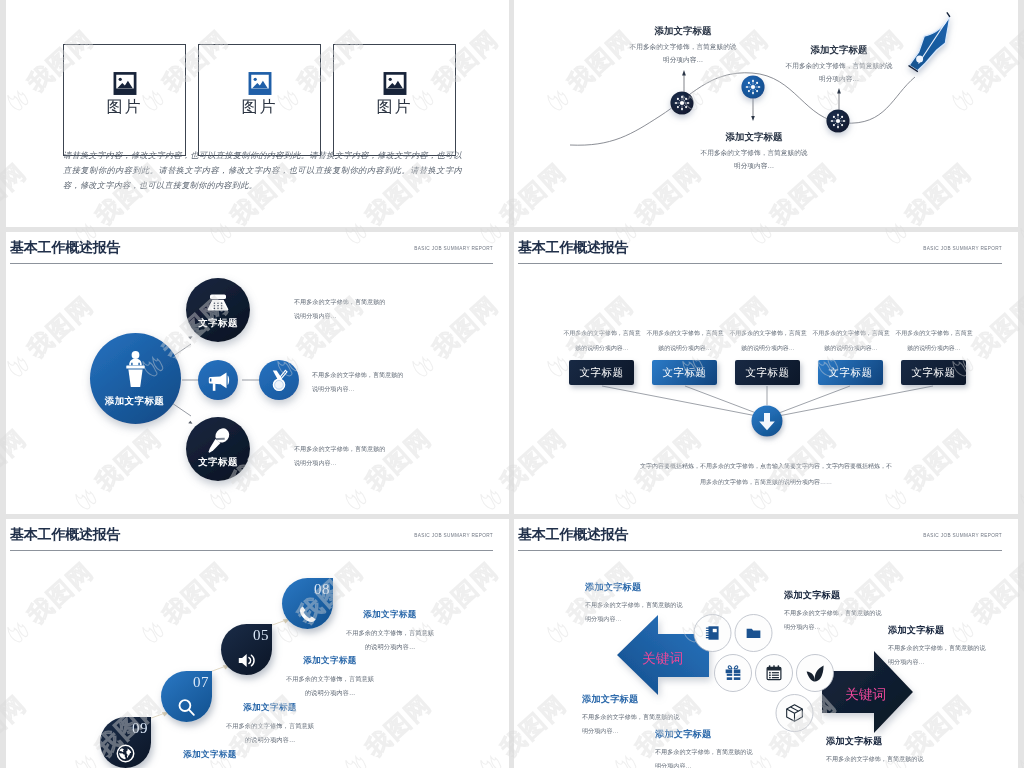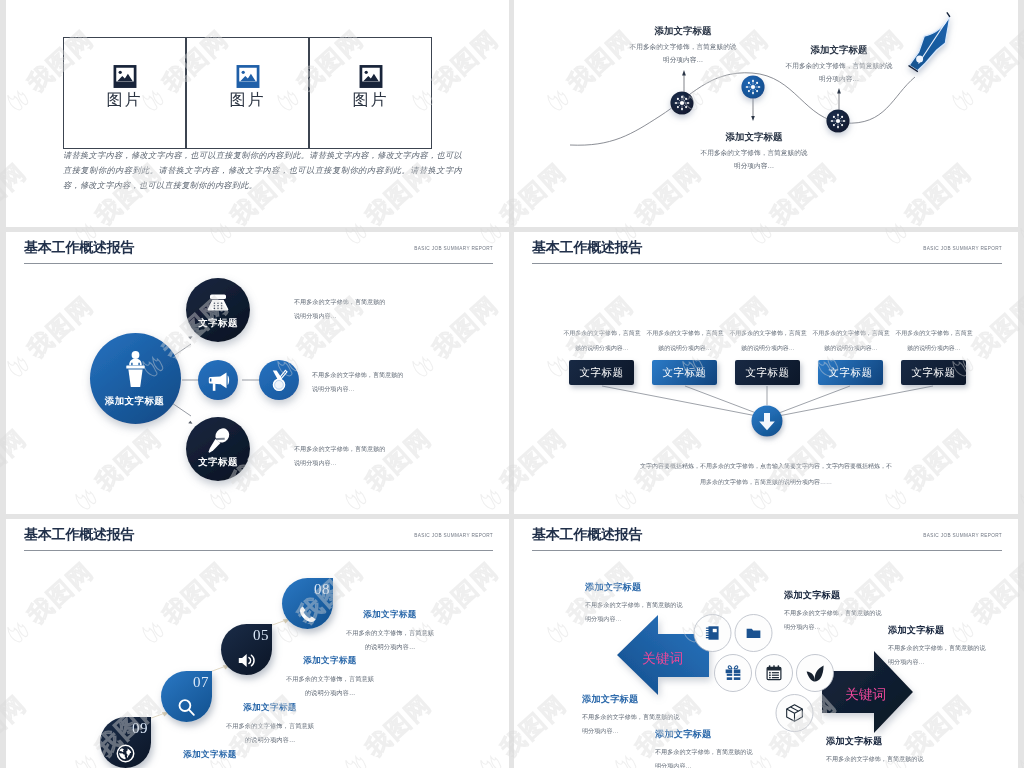--- a/index.html
+++ b/index.html
@@ -8,36 +8,36 @@
   #wm{position:absolute;left:0;top:0;width:1024px;height:768px;pointer-events:none;z-index:3;opacity:.42;}
   .slide{position:absolute;background:#fff;overflow:hidden;}
   .s1{left:6px;top:0px;width:503px;height:227px;}
   .s2{left:514px;top:0px;width:504px;height:227px;}
   .s3{left:6px;top:232px;width:503px;height:282px;}
   .s4{left:514px;top:232px;width:504px;height:282px;}
   .s5{left:6px;top:519px;width:503px;height:249px;}
   .s6{left:514px;top:519px;width:504px;height:249px;}
 
   
-  .ph-row{position:absolute;left:57px;top:37px;display:flex;}
+  .ph-row{position:absolute;left:57px;top:44px;display:flex;gap:12px;}
   .ph-box{width:121px;height:110px;border:1.6px solid #3c4450;display:flex;flex-direction:column;
           align-items:center;justify-content:center;background:#fff;position:relative;}
   .ph-ico{width:25px;height:25px;position:absolute;left:50%;top:26px;transform:translateX(-50%);line-height:0;}
   .ph-label{font-size:16px;color:#2b3442;position:absolute;left:0;right:0;top:54px;text-align:center;letter-spacing:2px;line-height:16px;}
   .s1-para{position:absolute;left:57px;top:148px;width:399px;font-size:8.2px;line-height:15.2px;
            color:#5f6874;text-align:justify;letter-spacing:.25px;font-style:italic;}
 
   
   .s2-svg{position:absolute;left:0;top:0;}
   .cap{position:absolute;text-align:center;}
   .cap .ttl{font-size:9.5px;font-weight:bold;color:#2b3647;letter-spacing:0px;line-height:11px;}
   .cap .bdy{font-size:6.7px;color:#5f6874;line-height:12.5px;letter-spacing:0px;margin-top:5px;}
 
   
-  .hdr{position:absolute;left:18px;top:7px;right:16px;height:27px;}
+  .hdr{position:absolute;left:4px;top:7px;right:16px;height:27px;}
   .hdr .h-cn{position:absolute;left:0;top:0;font-size:14px;font-weight:bold;color:#21304a;letter-spacing:-0.2px;}
   .hdr .h-en{position:absolute;right:0;top:7px;font-size:4.7px;color:#6f7682;letter-spacing:.35px;}
   .hdr .h-rule{position:absolute;left:0;right:0;top:24px;height:1.2px;background:#8d939c;}
 
   
   .s3-svg{position:absolute;left:0;top:0;}
   .s3-lbl{position:absolute;color:#fff;font-size:9.5px;font-weight:bold;text-align:center;letter-spacing:.4px;}
   .s3-big-lbl{position:absolute;color:#fff;font-size:9.5px;font-weight:bold;text-align:center;letter-spacing:.4px;}
   .s3-txt{position:absolute;font-size:6.1px;color:#5f6874;line-height:13.5px;letter-spacing:0px;}
 

